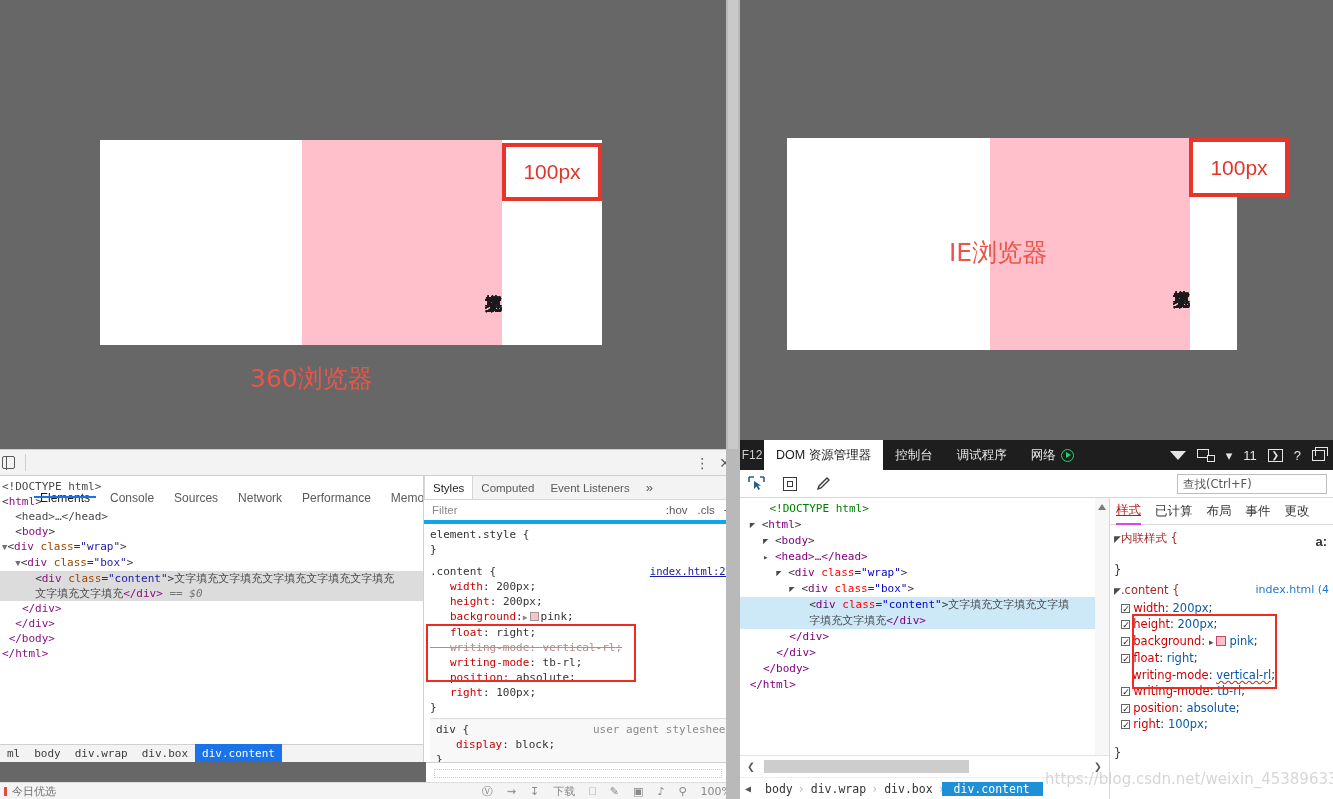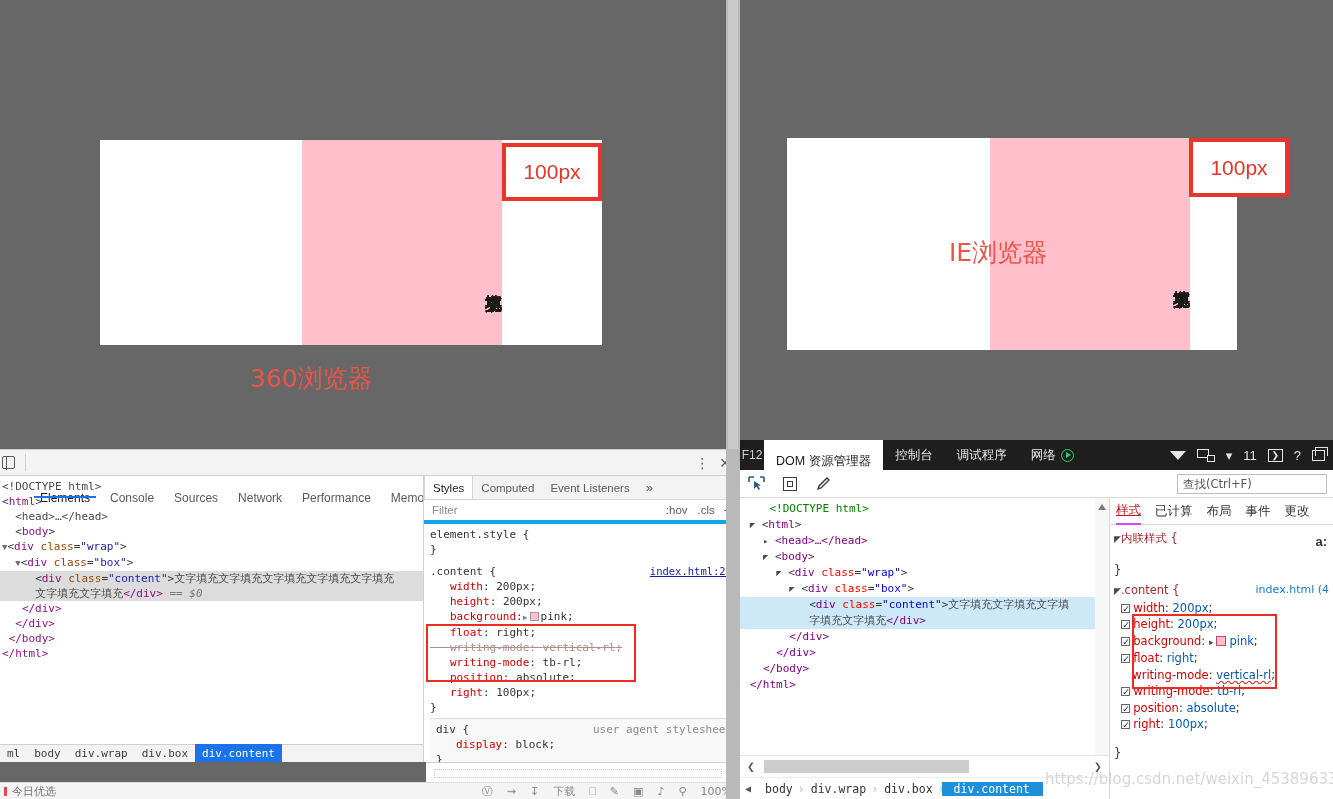--- a/index.html
+++ b/index.html
@@ -186,21 +186,21 @@
     position:absolute; left:740px; top:440px; width:593px; height:359px;
     background:#ffffff; overflow:hidden;
     font-family:"Liberation Sans", sans-serif;
   }
   .ie-tabbar {
     height:30px; background:#1e1e1e; display:flex; align-items:stretch; color:#e6e6e6;
     font-size:12.5px;
   }
   .ie-f12 { width:24px; display:flex; align-items:center; justify-content:center; color:#cfcfcf; font-size:12px;}
   .ie-tab { padding:0 12px; display:flex; align-items:center; white-space:nowrap; }
-  .ie-tab.active { background:#ffffff; color:#1a1a1a;align-items:flex-end; }
+  .ie-tab.active { background:#ffffff; color:#1a1a1a; }
   .ie-tab .dotg { width:13px;height:13px;border-radius:50%;border:1.5px solid #2ecc71;display:inline-block;margin-left:5px;position:relative;}
   .ie-tab .dotg::after{content:"";position:absolute;left:4px;top:2.5px;border-left:5px solid #2ecc71;border-top:3.5px solid transparent;border-bottom:3.5px solid transparent;}
   .ie-tools { margin-left:auto; display:flex; align-items:center; gap:11px; padding:0 8px; color:#e6e6e6; }
   .ie-ico { font-size:13px; line-height:1; }
   .ie-filter-tri { width:0;height:0;border-left:8px solid transparent;border-right:8px solid transparent;border-top:9px solid #e6e6e6;}
   .ie-screens { position:relative; width:18px; height:13px; }
   .ie-screens .s1{position:absolute;left:0;top:0;width:12px;height:9px;border:1.5px solid #e6e6e6;}
   .ie-screens .s2{position:absolute;right:0;bottom:0;width:8px;height:7px;border:1.5px solid #e6e6e6;background:#1e1e1e;}
   .ie-boxico { width:15px;height:13px; border:1.5px solid #e6e6e6; font-size:9px; display:flex;align-items:center;justify-content:center;}
   .ie-restore{ width:13px;height:11px; border:1.5px solid #e6e6e6; position:relative;}
@@ -501,22 +501,22 @@
             </svg>
         </span>
         <span class="ie-find">查找(Ctrl+F)</span>
       </div>
 
       <div class="ie-body">
 
         <div class="ie-dom">
           <div class="ln">    <span class="ie-doctype">&lt;!DOCTYPE html&gt;</span></div>
           <div class="ln"> <span class="ie-tri">◤</span> <span class="punct">&lt;</span><span class="ie-tag">html</span><span class="punct">&gt;</span></div>
+          <div class="ln">   <span class="ie-tri">◤</span> <span class="punct">&lt;</span><span class="ie-tag">body</span><span class="punct">&gt;</span></div>
           <div class="ln">   <span class="ie-tri">▸</span> <span class="ie-tag">&lt;head&gt;…&lt;/head&gt;</span></div>
-          <div class="ln">   <span class="ie-tri">◤</span> <span class="punct">&lt;</span><span class="ie-tag">body</span><span class="punct">&gt;</span></div>
           <div class="ln">     <span class="ie-tri">◤</span> <span class="punct">&lt;</span><span class="ie-tag">div</span> <span class="ie-attr">class</span><span class="punct">=</span><span class="ie-val">"wrap"</span><span class="punct">&gt;</span></div>
           <div class="ln">       <span class="ie-tri">◤</span> <span class="punct">&lt;</span><span class="ie-tag">div</span> <span class="ie-attr">class</span><span class="punct">=</span><span class="ie-val">"box"</span><span class="punct">&gt;</span></div>
           <div class="ln sel">          <span class="punct">&lt;</span><span class="ie-tag">div</span> <span class="ie-attr">class</span><span class="punct">=</span><span class="ie-val">"content"</span><span class="punct">&gt;</span><span class="txt">文字填充文字填充文字填</span></div>
           <div class="ln sel">          <span class="txt">字填充文字填充</span><span class="ie-tag">&lt;/div&gt;</span></div>
           <div class="ln">       <span class="ie-tag">&lt;/div&gt;</span></div>
           <div class="ln">     <span class="ie-tag">&lt;/div&gt;</span></div>
           <div class="ln">   <span class="ie-tag">&lt;/body&gt;</span></div>
           <div class="ln"> <span class="ie-tag">&lt;/html&gt;</span></div>
 
           <div class="ie-scroll-v">

